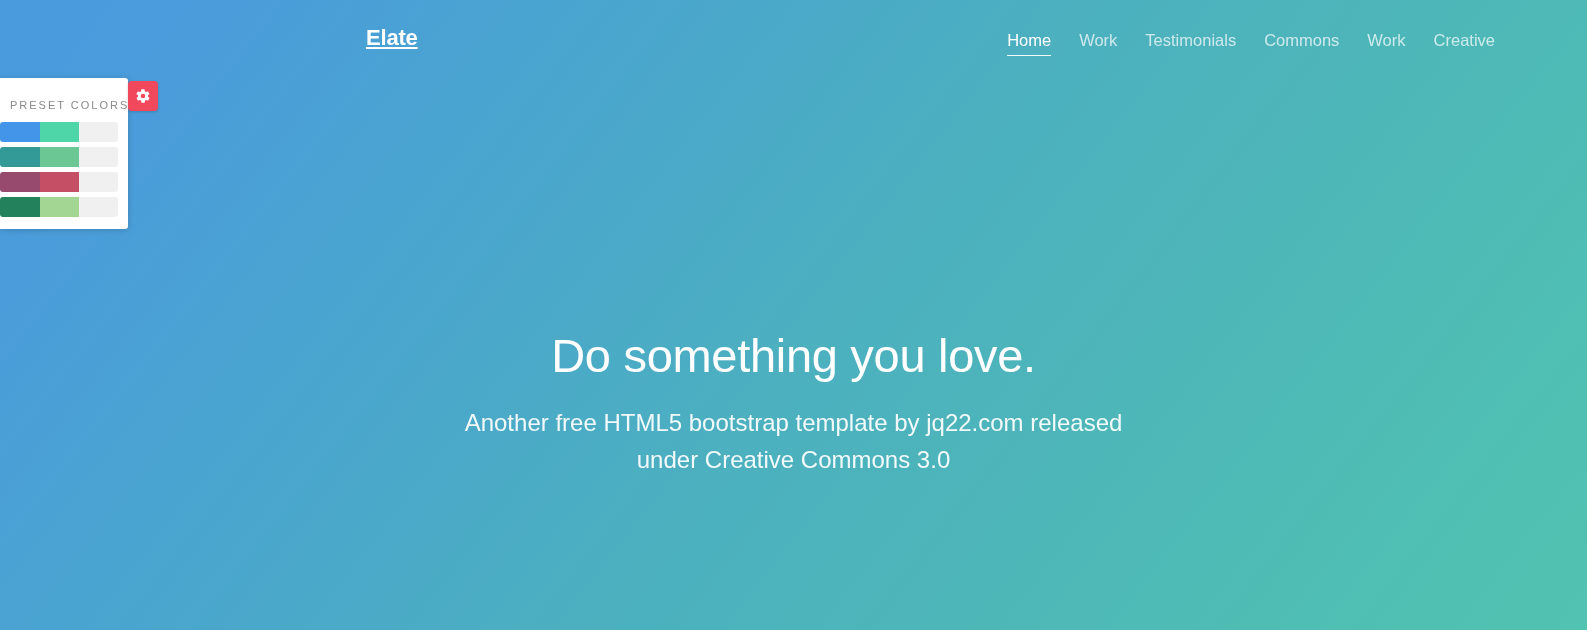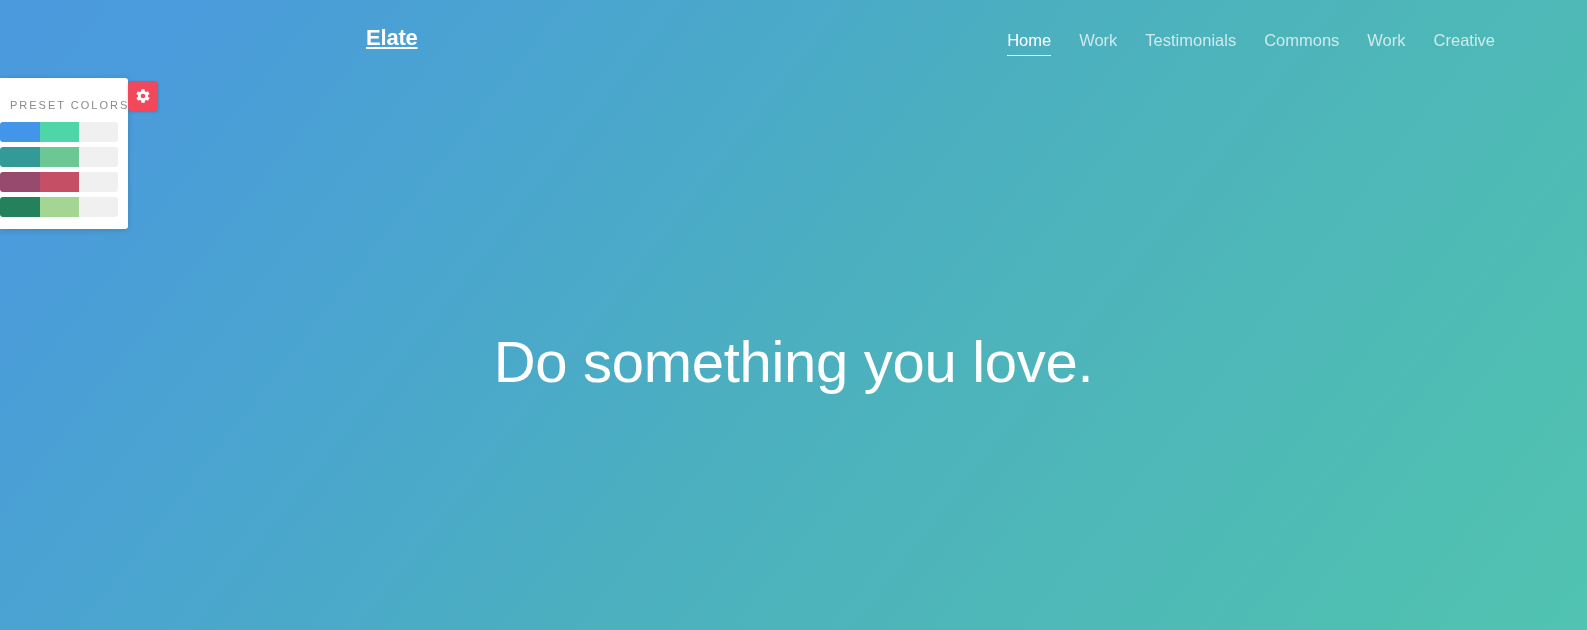--- a/index.html
+++ b/index.html
@@ -130,21 +130,21 @@
   
   .hero {
     position:absolute;
     left:0; right:0;
     top:330px;
     text-align:center;
     padding:0 40px;
   }
   .hero-title {
     color:#ffffff;
-    font-size:58px;
+    font-size:47px;
     font-weight:normal;
     line-height:1.1;
     letter-spacing:-0.3px;
     margin-bottom:22px;
   }
   .hero-sub {
     color:rgba(255,255,255,0.93);
     font-size:24px;
     font-weight:300;
     line-height:1.55;
@@ -209,15 +209,16 @@
         <svg width="16" height="16" viewBox="0 0 24 24" fill="#ffffff" aria-hidden="true">
           <path d="M19.4 13a7.6 7.6 0 0 0 0-2l2.1-1.6a.5.5 0 0 0 .12-.64l-2-3.46a.5.5 0 0 0-.6-.22l-2.49 1a7.3 7.3 0 0 0-1.72-1l-.38-2.65a.5.5 0 0 0-.5-.43h-4a.5.5 0 0 0-.5.43l-.38 2.65c-.62.25-1.2.59-1.72 1l-2.49-1a.5.5 0 0 0-.6.22l-2 3.46a.5.5 0 0 0 .12.64L4.6 11a7.6 7.6 0 0 0 0 2l-2.1 1.6a.5.5 0 0 0-.12.64l2 3.46c.12.22.38.3.6.22l2.49-1c.52.41 1.1.75 1.72 1l.38 2.65c.04.25.25.43.5.43h4c.25 0 .46-.18.5-.43l.38-2.65c.62-.25 1.2-.59 1.72-1l2.49 1c.22.08.48 0 .6-.22l2-3.46a.5.5 0 0 0-.12-.64L19.4 13zM12 15.5A3.5 3.5 0 1 1 15.5 12 3.5 3.5 0 0 1 12 15.5z"></path>
         </svg>
       </span>
     </button>
 
   </div>
 
   <section class="hero">
     <h1 class="hero-title">Do something you love.</h1>
+    <p class="hero-sub">Another free HTML5 bootstrap template by jq22.com released under Creative Commons 3.0</p>
   </section>
 
 </div>
 
 </body></html>

